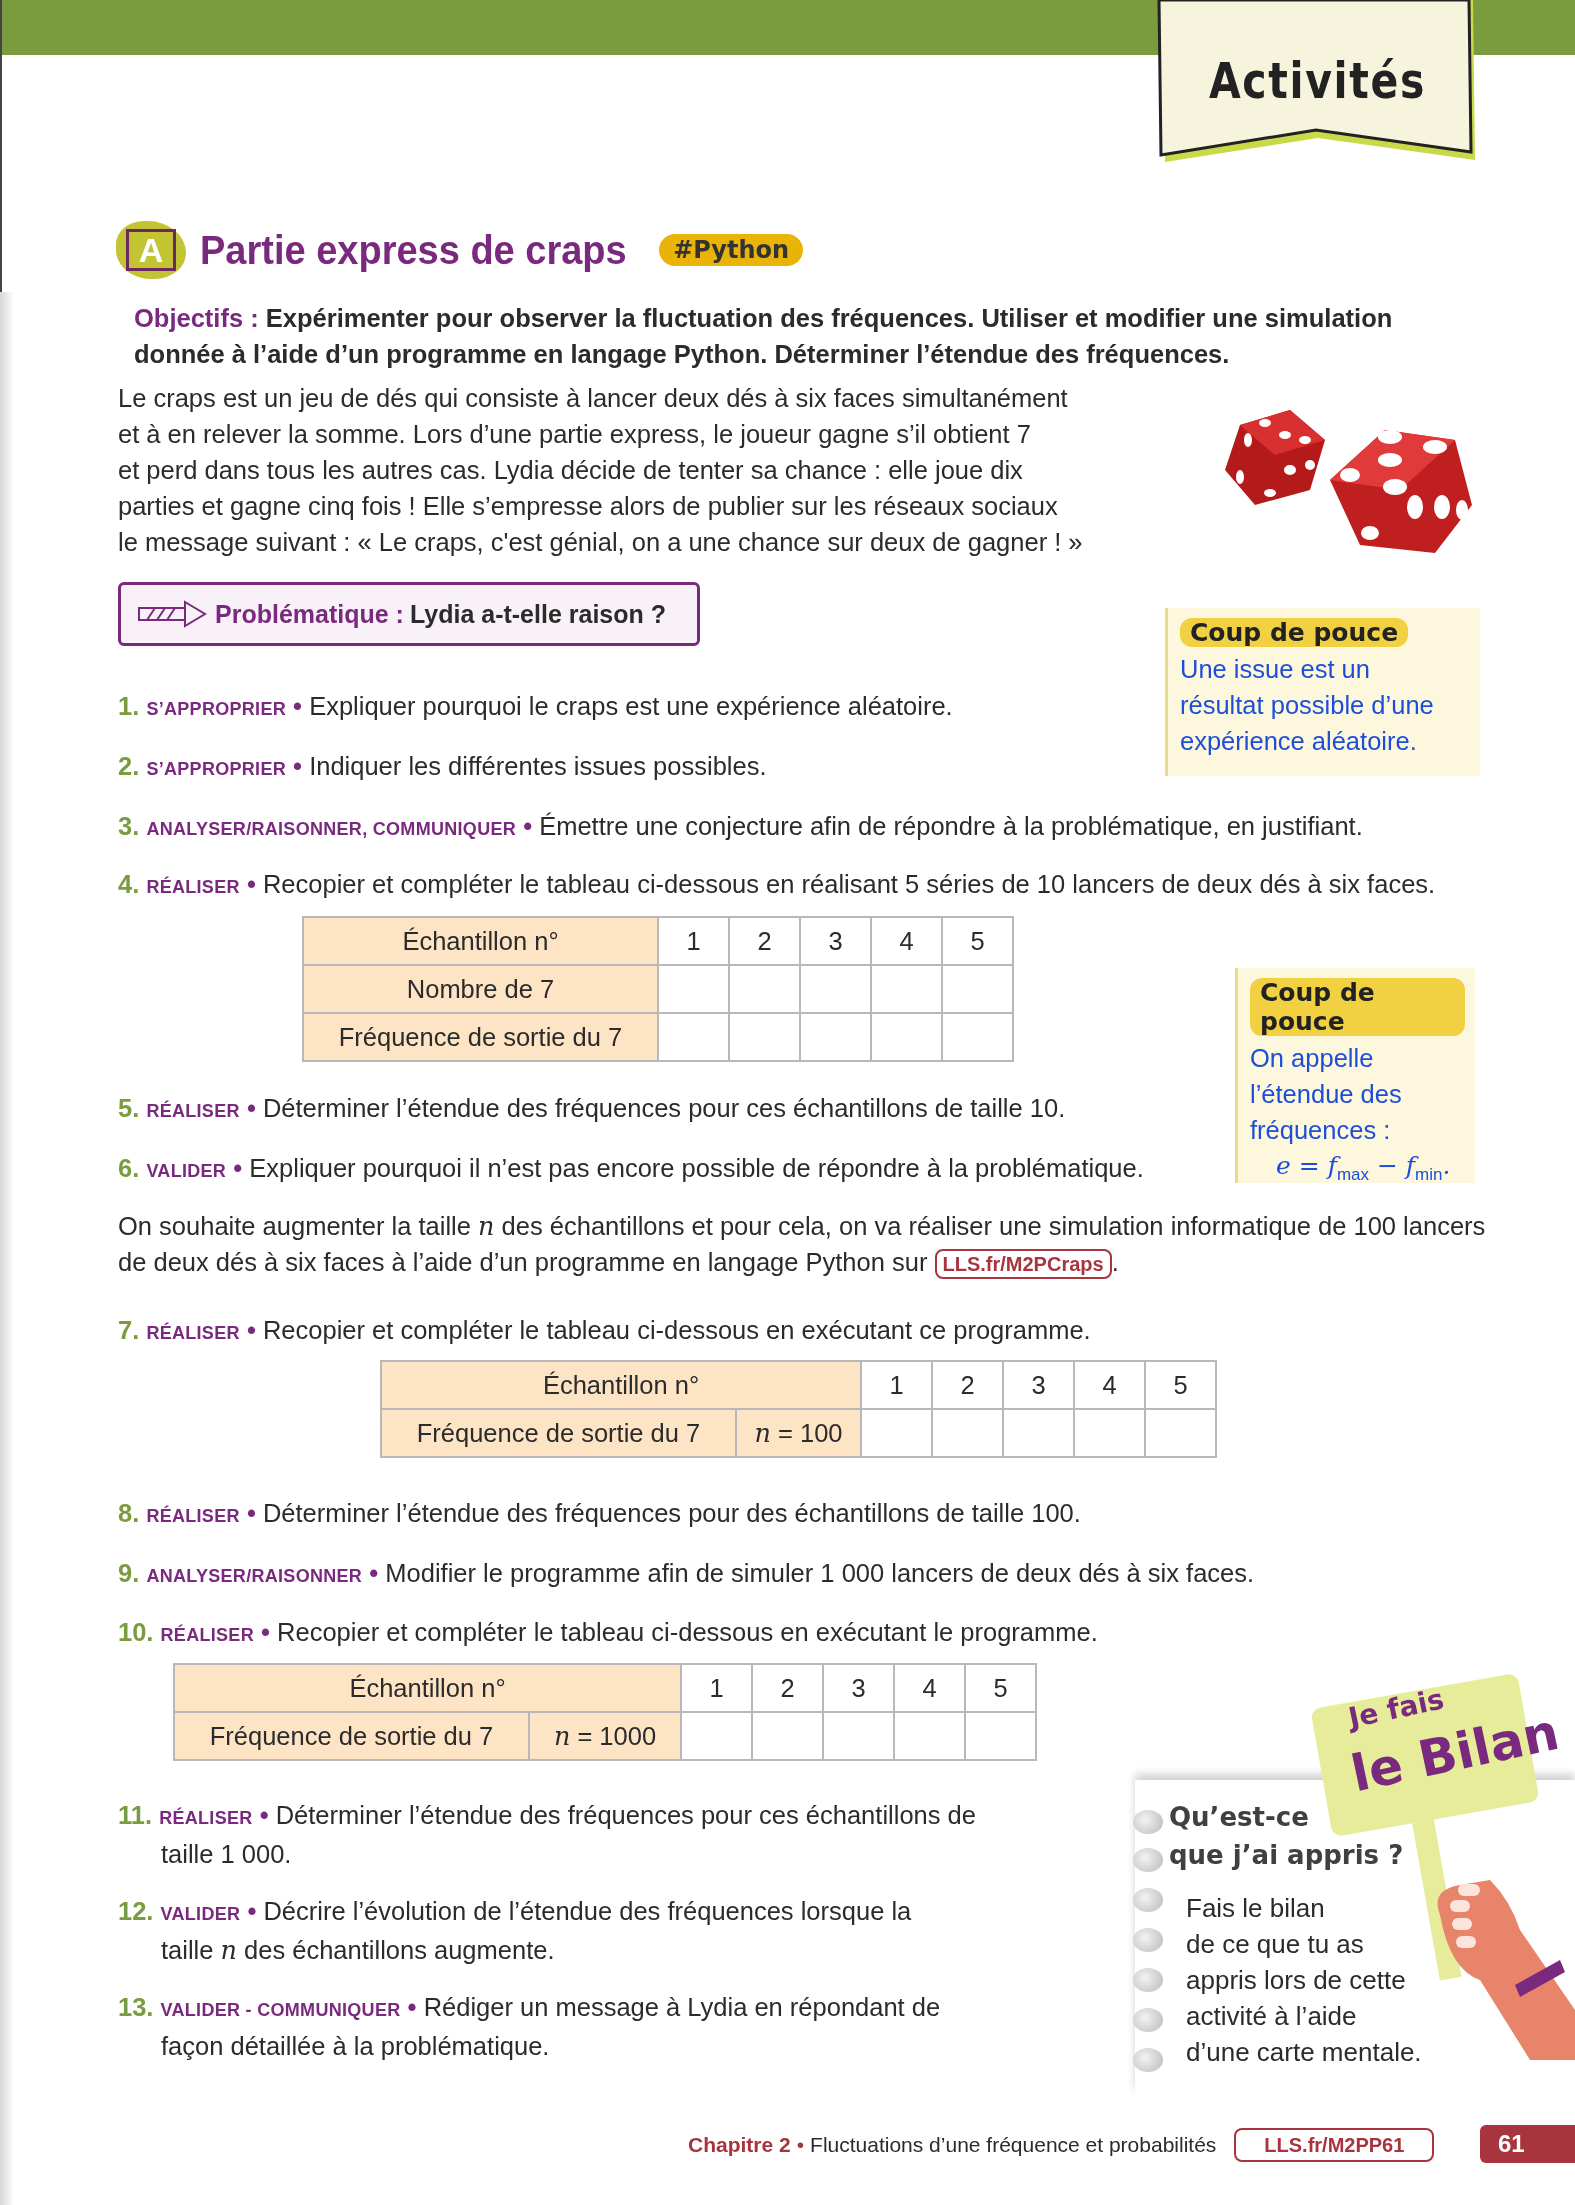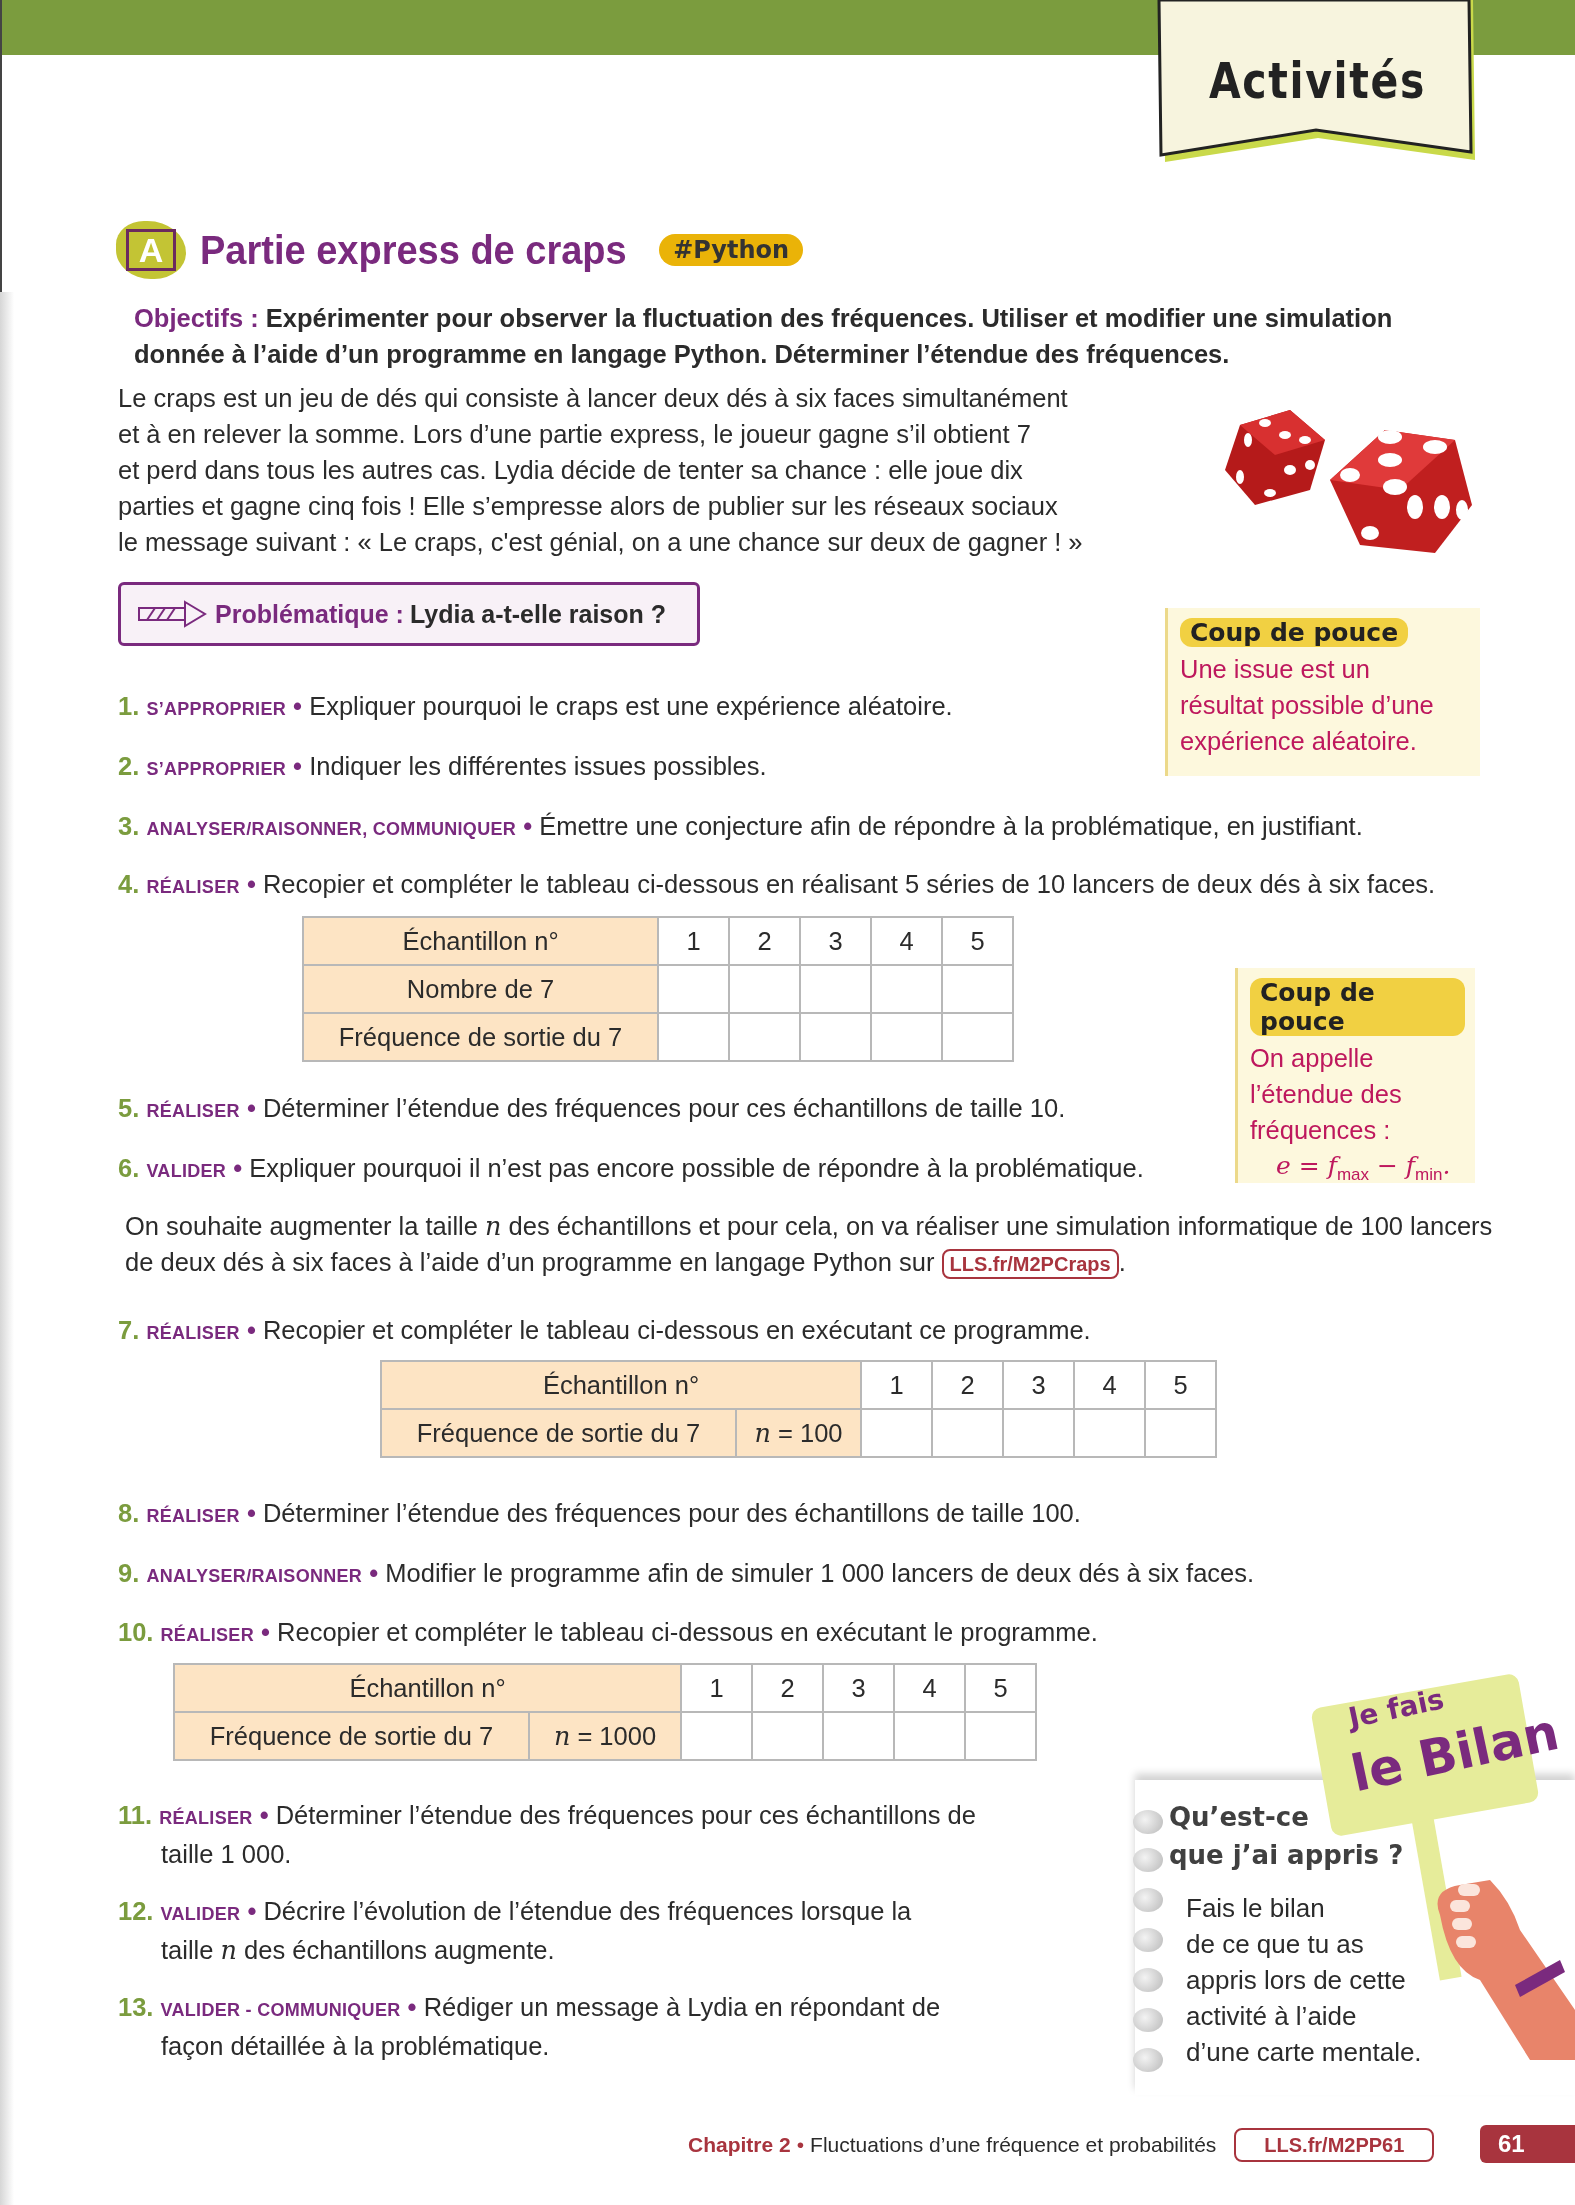--- a/index.html
+++ b/index.html
@@ -40,34 +40,34 @@
   .problem { position: absolute; left: 118px; top: 582px; width: 582px; height: 64px; border: 3px solid #7a2a7e;
     border-radius: 6px; background: #f8f1f7; display: flex; align-items: center; padding-left: 16px; font-size: 25px; font-weight: bold; }
   .problem .arrow { width: 72px; height: 28px; margin-right: 6px; }
   .problem .lbl { color: #7a2a7e; }
   .problem .q { color: #2b2b2b; margin-left: 6px; }
 
   
   .hint { position: absolute; background: #fdf8dd; border-left: 3px solid #ecd98a; padding: 10px 10px 10px 12px; }
   .hint .htitle { display: inline-block; background: #f1d042; border-radius: 12px; padding: 0 10px; font-family: "DejaVu Sans", sans-serif;
     font-size: 25px; font-weight: bold; color: #222; margin-bottom: 4px; }
-  .hint .hbody { font-size: 25.5px; line-height: 36px; color: #be185d; }
+  .hint .hbody { font-size: 25.5px; line-height: 36px; color: #1d4ed8; }
   .hint1 { left: 1165px; top: 608px; width: 315px; height: 168px; }
   .hint2 { left: 1235px; top: 968px; width: 240px; height: 215px; }
   .formula { font-family: "DejaVu Serif", serif; font-style: italic; font-size: 25px; padding-left: 26px; }
   .formula sub { font-family: "Liberation Sans", sans-serif; font-style: normal; font-size: 17px; }
 
   
   .q-item { position: absolute; left: 118px; font-size: 25.5px; line-height: 36px; color: #2b2b2b; }
   .q-num { color: #7b9c3e; font-weight: bold; }
   .q-skill { color: #7a2a7e; font-weight: bold; font-size: 18px; letter-spacing: 0.3px; }
   .q-dot { color: #7a2a7e; font-weight: bold; }
   .q-item .cont { padding-left: 43px; }
 
-  .para { position: absolute; left: 118px; top: 1208px; width: 1370px; font-size: 25.5px; line-height: 36px; margin-left: 7px; }
+  .para { position: absolute; left: 118px; top: 1208px; width: 1370px; font-size: 25.5px; line-height: 36px; }
   .link-pill { display: inline-block; border: 2px solid #a8343e; border-radius: 8px; color: #a8343e; font-weight: bold;
     font-size: 20px; padding: 0 6px; line-height: 26px; }
   .math-n { font-family: "DejaVu Serif", serif; font-style: italic; }
 
   
   table { position: absolute; border-collapse: collapse; font-size: 25.5px; color: #2b2b2b; }
   td { border: 2px solid #b8b8b8; text-align: center; height: 48px; }
   td.head { background: #fde4c4; }
   td.num { width: 71px; }
   .t1 { left: 302px; top: 916px; }

